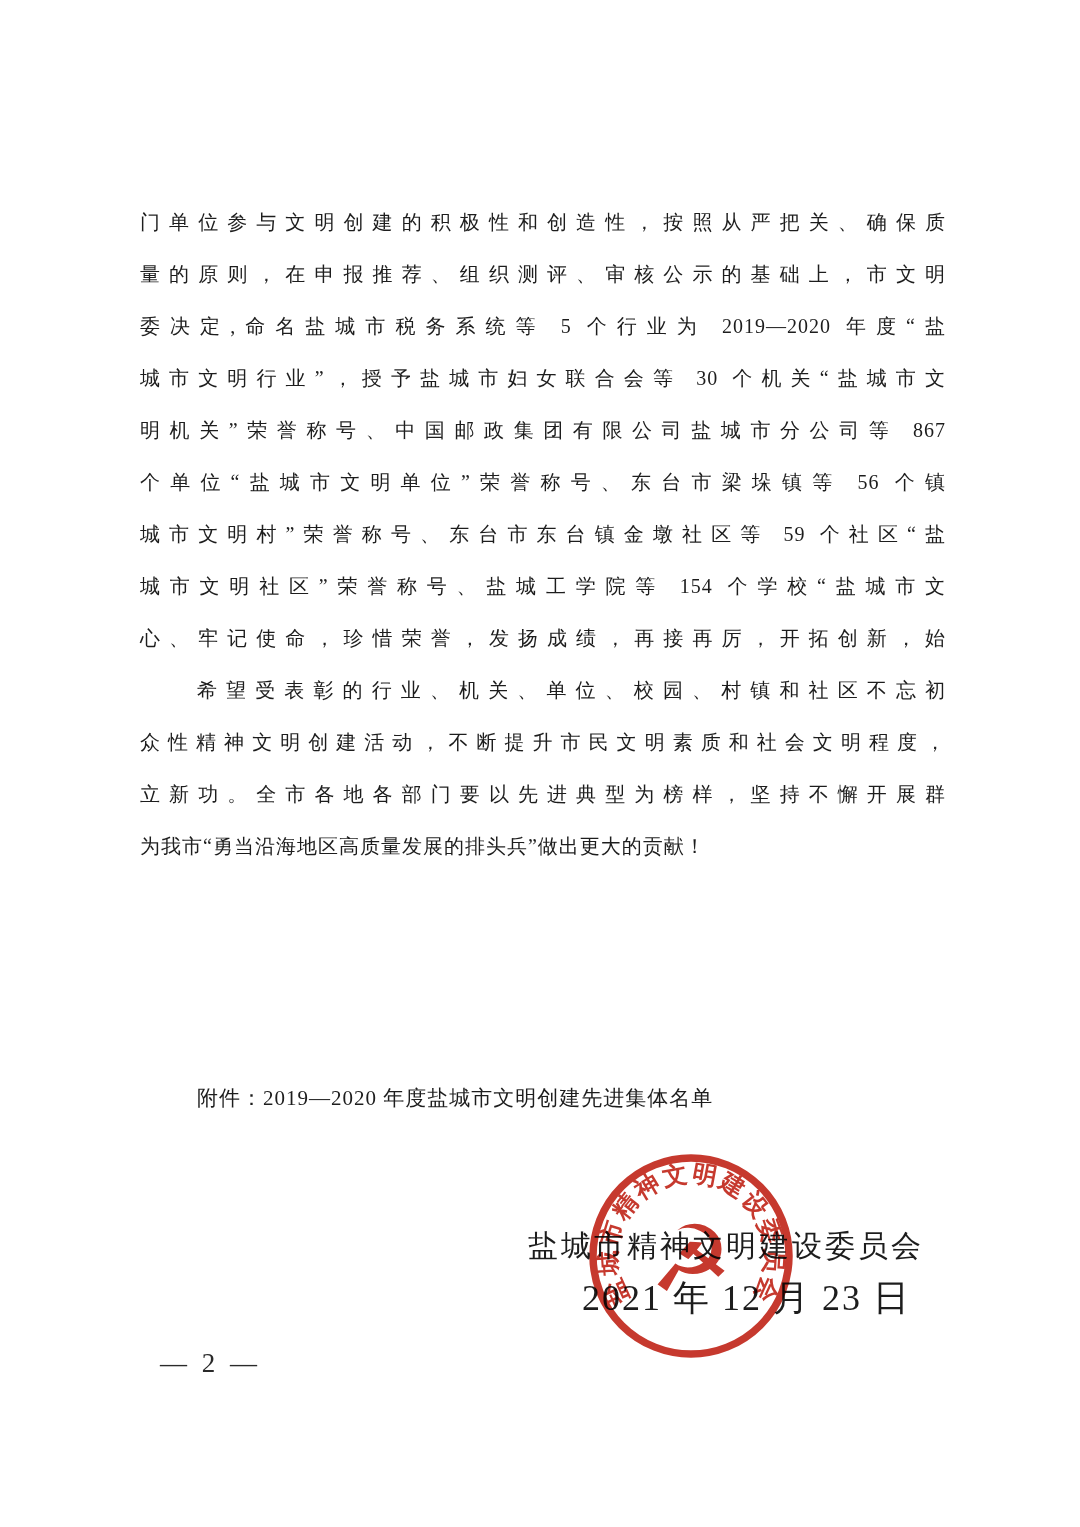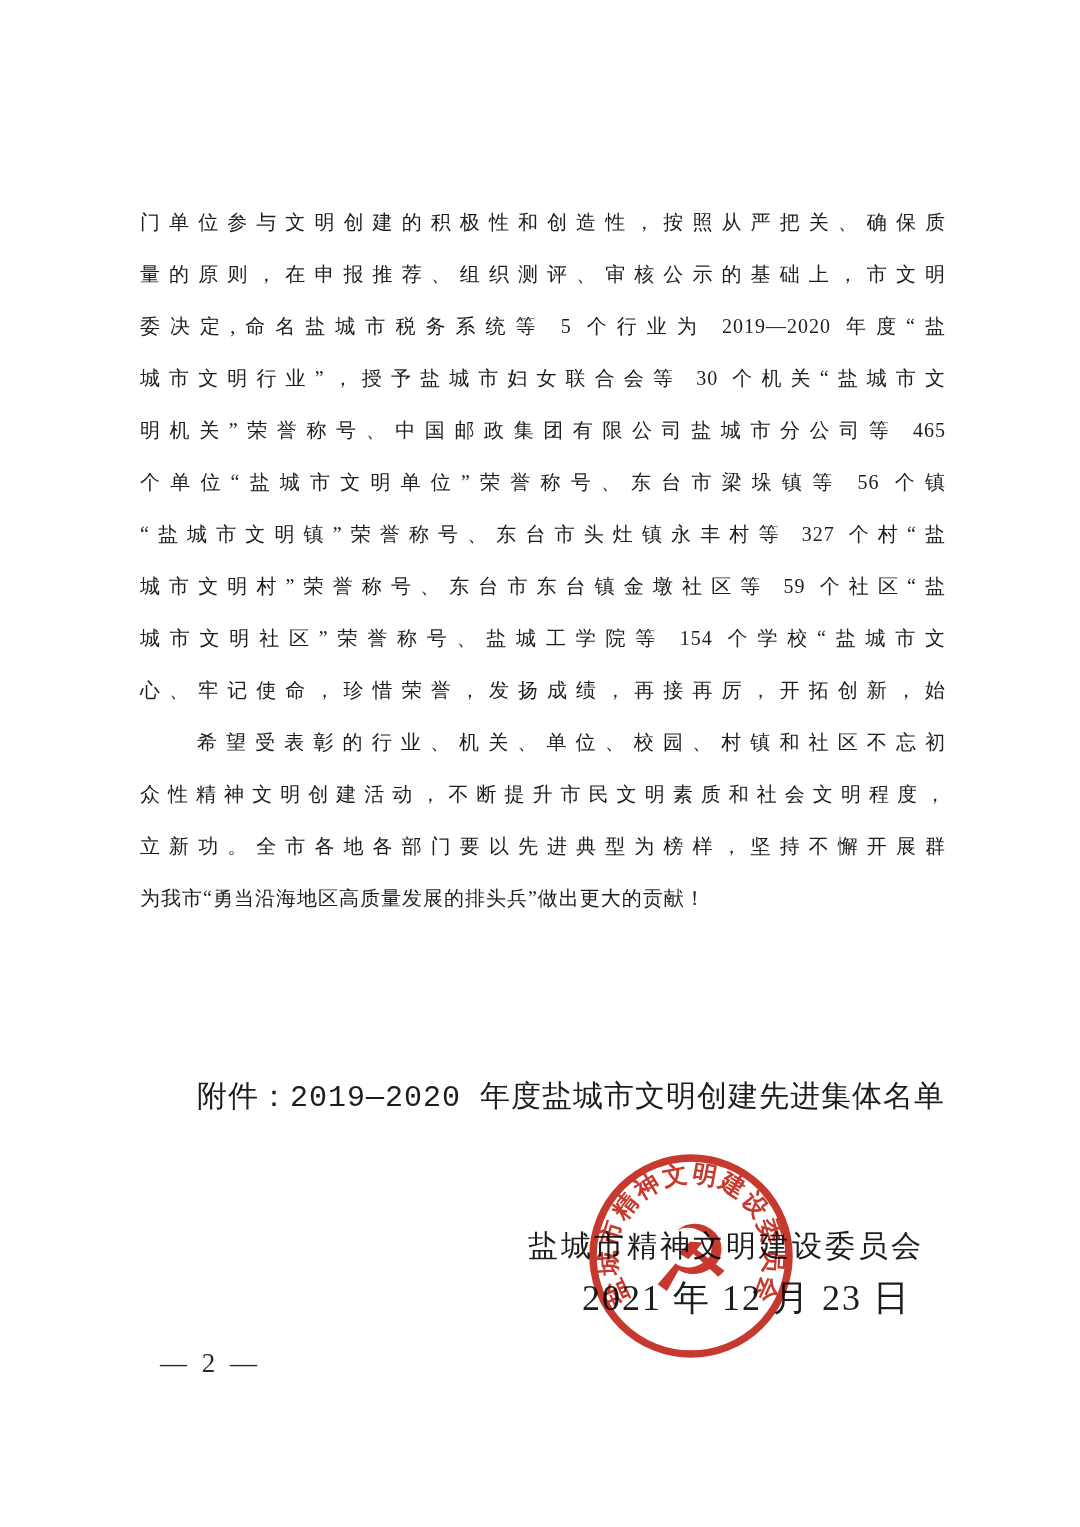--- a/index.html
+++ b/index.html
@@ -29,24 +29,23 @@
   .line.justify {
     text-align: justify;
     text-align-last: justify;
   }
   .line.indent { padding-left: 57px; }
 
   .attachment-line {
     position: absolute;
     left: 197px; top: 1078px;
     width: 760px;
-    font-size: 30px;
+    font-size: 21px;
     line-height: 40px;
     letter-spacing: 1px;
-    font-family: Liberation Mono, monospace;
   }
 
   .signature-org {
     position: absolute;
     left: 528px; top: 1226px;
     font-size: 30px;
     line-height: 40px;
     letter-spacing: 3px;
   }
   .signature-date {
@@ -78,23 +77,22 @@
 <body>
 
 <div class="page">
 
   <div class="body-text">
 
   <div class="line justify">门单位参与文明创建的积极性和创造性，按照从严把关、确保质</div>
       <div class="line justify">量的原则，在申报推荐、组织测评、审核公示的基础上，市文明</div>
       <div class="line justify">委决定,命名盐城市税务系统等 5 个行业为 2019—2020 年度“盐</div>
       <div class="line justify">城市文明行业”，授予盐城市妇女联合会等 30 个机关“盐城市文</div>
-      <div class="line justify">明机关”荣誉称号、中国邮政集团有限公司盐城市分公司等 465</div>
+      <div class="line justify">明机关”荣誉称号、中国邮政集团有限公司盐城市分公司等 867</div>
       <div class="line justify">个单位“盐城市文明单位”荣誉称号、东台市梁垛镇等 56 个镇</div>
-      <div class="line justify">“盐城市文明镇”荣誉称号、东台市头灶镇永丰村等 327 个村“盐</div>
       <div class="line justify">城市文明村”荣誉称号、东台市东台镇金墩社区等 59 个社区“盐</div>
       <div class="line justify">城市文明社区”荣誉称号、盐城工学院等 154 个学校“盐城市文</div>
       <div class="line justify">心、牢记使命，珍惜荣誉，发扬成绩，再接再厉，开拓创新，始</div>
       <div class="line justify indent">希望受表彰的行业、机关、单位、校园、村镇和社区不忘初</div>
       <div class="line justify">众性精神文明创建活动，不断提升市民文明素质和社会文明程度，</div>
       <div class="line justify">立新功。全市各地各部门要以先进典型为榜样，坚持不懈开展群</div>
       <div class="line">为我市“勇当沿海地区高质量发展的排头兵”做出更大的贡献！</div>
     </div>
 
   <div class="attachment-line">附件：2019—2020 年度盐城市文明创建先进集体名单</div>

